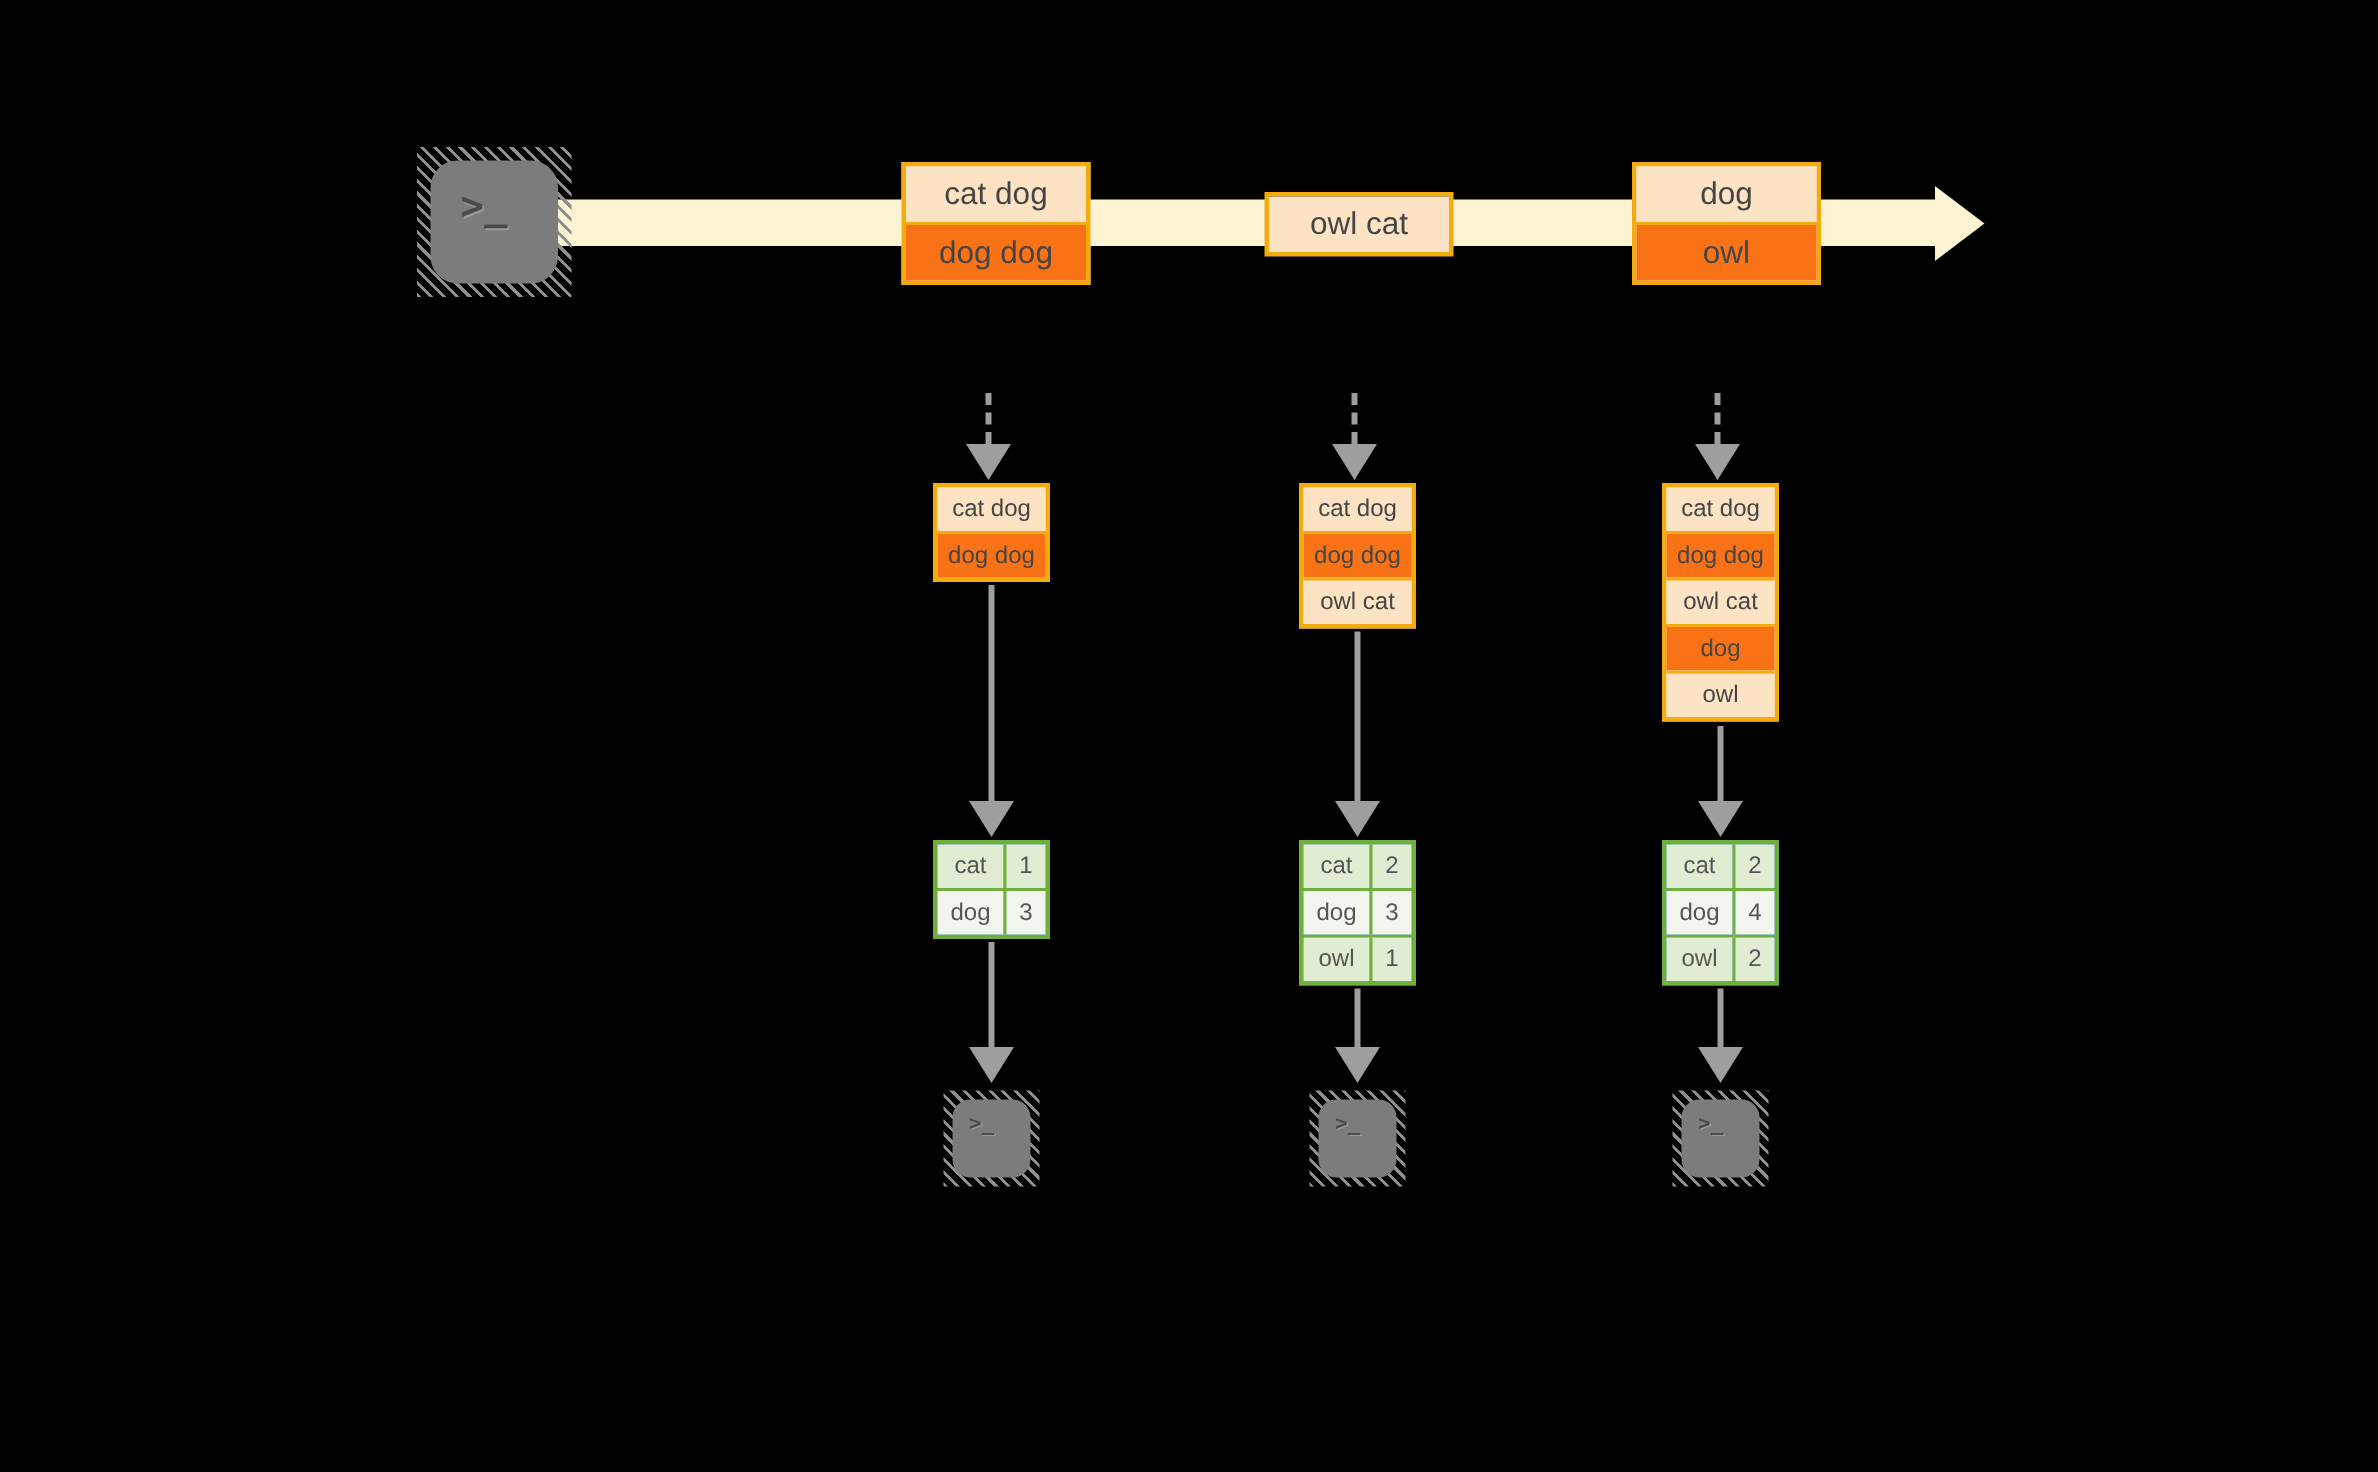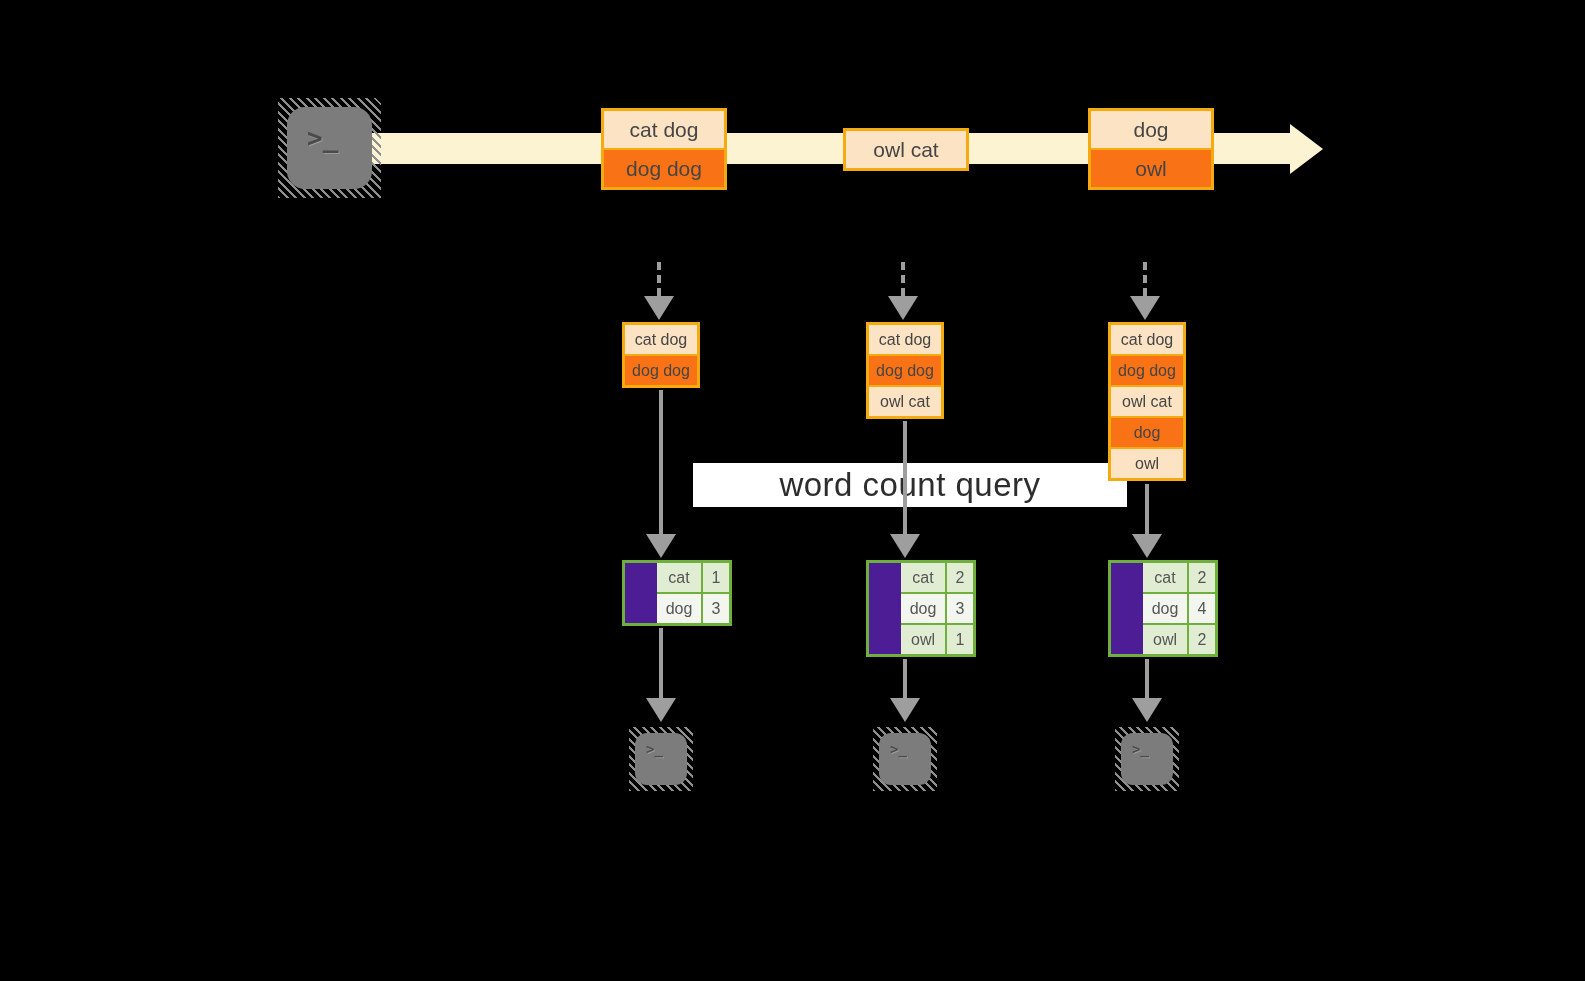--- a/index.html
+++ b/index.html
@@ -24,21 +24,21 @@
   .dash-line{position:absolute;width:0;border-left:4px dashed #9e9e9e;z-index:3;}
   .arrow-head{position:absolute;width:0;height:0;z-index:3;
     border-left:15px solid transparent;border-right:15px solid transparent;border-top:24px solid #9e9e9e;}
   
   .sarrow{position:absolute;width:4px;background:#9e9e9e;z-index:3;}
   
   .banner{position:absolute;left:693px;top:463px;width:434px;height:44px;background:#ffffff;z-index:2;
     display:flex;align-items:center;justify-content:center;}
   .banner span{font-size:33px;font-weight:300;color:#2d2d2d;letter-spacing:0.5px;}
   
-  .gtable{position:absolute;border:3px solid #6fb03c;width:72px;z-index:4;background:#4c1d95;padding-left:32px;}
+  .gtable{position:absolute;border:3px solid #6fb03c;width:72px;z-index:4;background:#3b82f6;}
   .grow{display:flex;}
   .grow + .grow{border-top:2px solid #6fb03c;}
   .gcell{height:29px;display:flex;align-items:center;justify-content:center;color:#555;font-size:16px;background:#f3f6ee;}
   .grow:nth-child(odd) .gcell{background:#e1edd3;}
   .gword{width:44px;}
   .gcount{width:26px;border-left:2px solid #6fb03c;}
   
   .terminal{position:absolute;z-index:2;
     background:repeating-linear-gradient(45deg,#8f8f8f 0,#8f8f8f 2px,transparent 2px,transparent 6px);}
   .terminal .tinner{position:absolute;background:#7c7c7c;border-radius:18px;inset:9px;}
@@ -93,23 +93,20 @@
       <div class="ocell">owl cat</div>
     </div>
   <div class="obox obox-sm" style="left:1108px;top:322px;">
       <div class="ocell">cat dog</div>
       <div class="ocell">dog dog</div>
       <div class="ocell">owl cat</div>
       <div class="ocell">dog</div>
       <div class="ocell">owl</div>
     </div>
 
-  <div class="banner">
-    <span>word count query</span>
-  </div>
 
   <div class="sarrow" style="left:659px;top:390px;height:146px;"></div>
   <div class="arrow-head" style="left:646px;top:534px;"></div>
   <div class="sarrow" style="left:903px;top:421px;height:115px;"></div>
   <div class="arrow-head" style="left:890px;top:534px;"></div>
   <div class="sarrow" style="left:1145px;top:484px;height:52px;"></div>
   <div class="arrow-head" style="left:1132px;top:534px;"></div>
 
   <div class="gtable" style="left:622px;top:560px;">
       <div class="grow">

